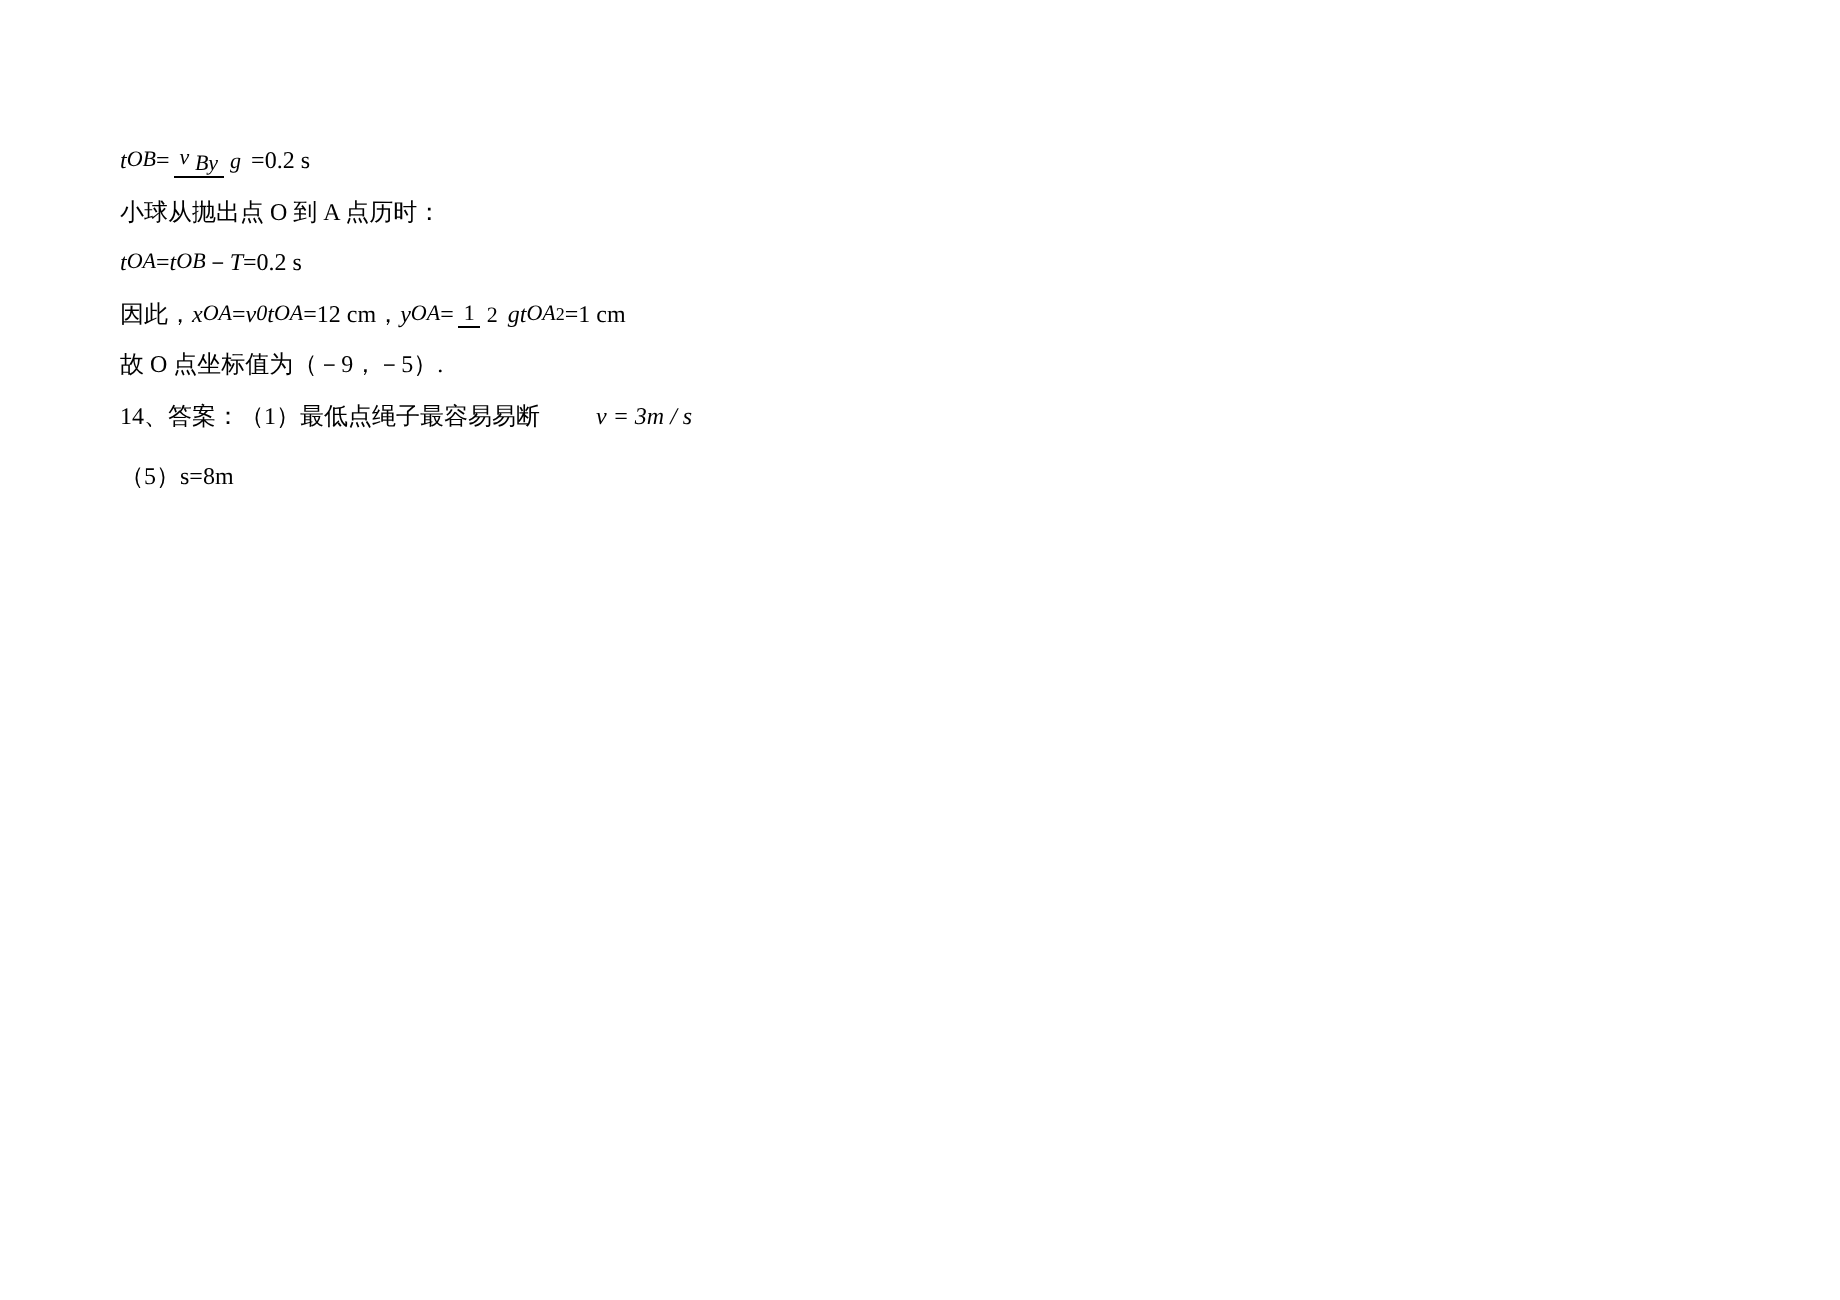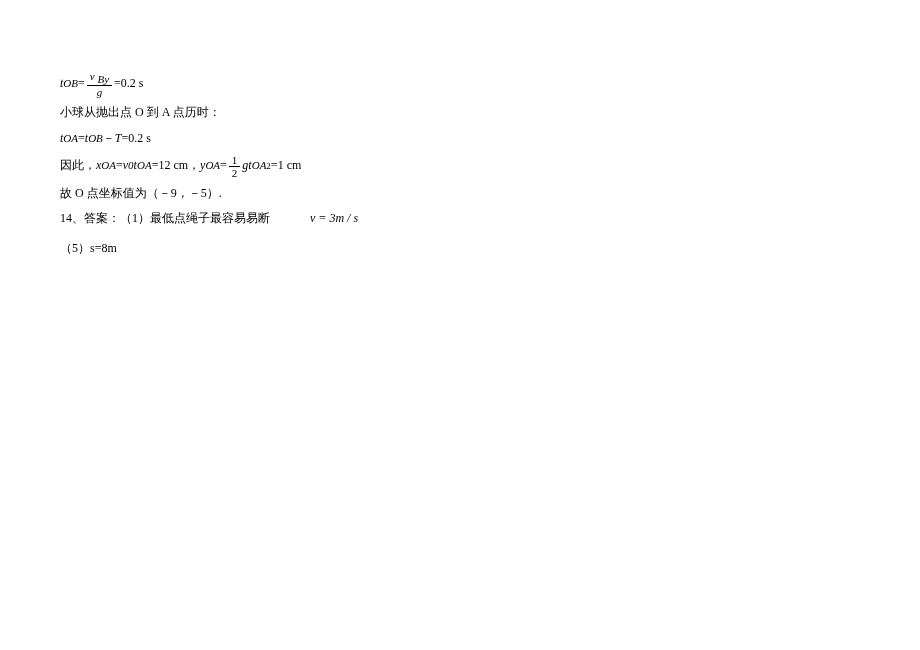--- a/index.html
+++ b/index.html
@@ -18,21 +18,21 @@
       line-height: 1.8;
     }
     .line {
       margin-bottom: 4px;
       display: flex;
       align-items: center;
       flex-wrap: wrap;
     }
     .frac {
       display: inline-flex;
-      flex-direction: column;
+      flex-direction: row;
       align-items: center;
       vertical-align: middle;
       font-size: 11px;
       line-height: 1.1;
       margin: 0 2px;
     }
     .frac .num {
       border-bottom: 1px solid #000;
       padding: 0 3px;
     }
@@ -55,21 +55,21 @@
       display: flex;
       align-items: center;
     }
     .inline-block {
       display: inline-flex;
       align-items: center;
     }
     .ans14 {
       display: flex;
       align-items: flex-start;
-      gap: 40px;
+      gap: 28px;
       margin-top: 0;
     }
     .ans14b {
       margin-top: 8px;
     }
   </style>
 </head>
 <body>
 
 <div class="line formula-line">

